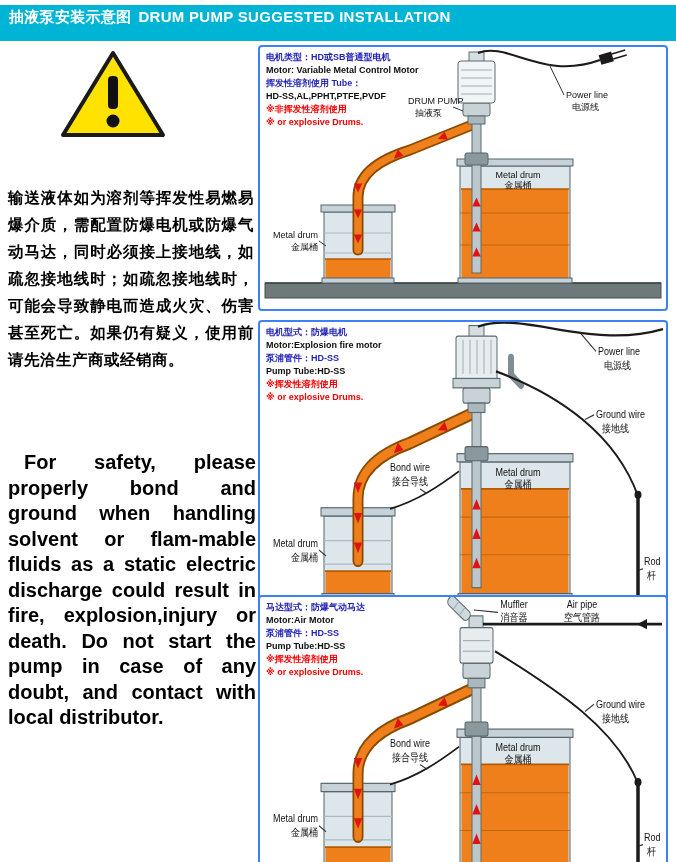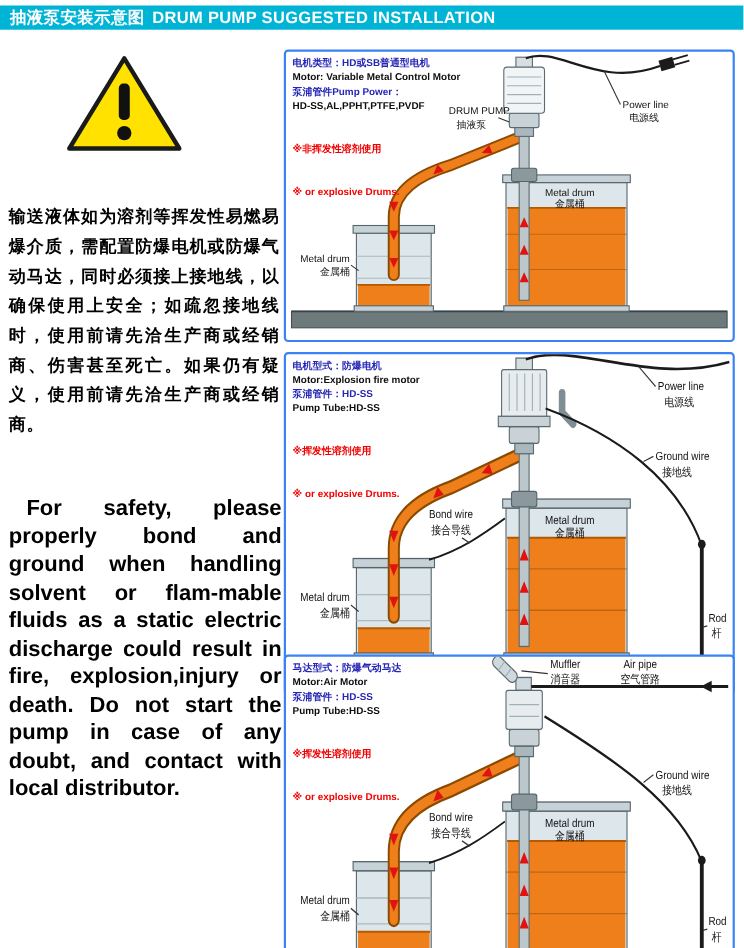--- a/index.html
+++ b/index.html
@@ -3,21 +3,21 @@
 <meta charset="utf-8">
 <style>
   * { box-sizing: border-box; }
   html, body { margin: 0; padding: 0; }
   body {
     width: 676px; height: 862px; position: relative; overflow: hidden;
     background: #ffffff;
     font-family: "Liberation Sans", "DejaVu Sans", sans-serif;
   }
   .header {
-    position: absolute; left: 0; top: 5px; width: 676px; height: 22px;
+    position: absolute; left: 0; top: 5px; width: 676px; height: 36px;
     background: #00b4d6; color: #ffffff; font-weight: bold; font-size: 15px;
     line-height: 24px; padding-left: 9px; letter-spacing: 0.3px; white-space: nowrap;
   }
   .header .en { margin-left: 7px; }
   .warn-icon { position: absolute; left: 57px; top: 46px; width: 112px; height: 96px; }
   .para-cn {
     position: absolute; left: 8px; top: 184px; width: 246px;
     font-size: 15.5px; line-height: 27px; font-weight: 600; color: #000;
     text-align: justify; letter-spacing: 0.5px;
   }
@@ -31,21 +31,21 @@
     border: 2px solid #3b82f6; border-radius: 4px; background: #fff;
   }
   #panel-1 { top: 45px;  height: 266px; }
   #panel-2 { top: 320px; height: 312px; }
   #panel-3 { top: 595px; height: 313px; }
   .diagram { position: absolute; left: 0; top: 0; width: 100%; height: 100%; }
   .info { position: absolute; left: 6px; top: 4px; z-index: 2; }
   .ln { font-size: 9px; line-height: 13px; font-weight: bold; white-space: nowrap; }
   .ln-cn  { color: #2526b6; }
   .ln-en  { color: #0e0e0e; }
-  .ln-warn{ color: #f20000; margin-top: 26px; }
+  .ln-warn{ color: #f20000; }
   .diagram text { font-size: 9px; fill: #121212; }
   .leader { stroke: #333; stroke-width: 1; }
 </style>
 </head>
 <body>
 
 <svg width="0" height="0" style="position:absolute" aria-hidden="true">
   <defs>
     <path id="arrD" d="M0,5.5 L-4.2,-3.5 L4.2,-3.5 Z" fill="#e01313"></path>
     <path id="arrU" d="M0,-5.5 L-4.2,3.5 L4.2,3.5 Z" fill="#e01313"></path>
@@ -121,28 +121,28 @@
 <div class="header">
   <span>抽液泵安装示意图</span><span class="en">DRUM PUMP SUGGESTED INSTALLATION</span>
 </div>
 
 <svg class="warn-icon" viewBox="0 0 112 96">
   <polygon points="56,7 106,89 6,89" fill="#ffe200" stroke="#1a1a1a" stroke-width="4" stroke-linejoin="round"></polygon>
   <rect x="51" y="30" width="10" height="33" rx="4" fill="#111"></rect>
   <circle cx="56" cy="75" r="6.5" fill="#111"></circle>
 </svg>
 
-<div class="para-cn">输送液体如为溶剂等挥发性易燃易爆介质，需配置防爆电机或防爆气动马达，同时必须接上接地线，以确保使用上安全；如疏忽接地线时，使用前请先洽生产商或经销商、伤害甚至死亡。如果仍有疑义，使用前请先洽生产商或经销商。</div>
+<div class="para-cn">输送液体如为溶剂等挥发性易燃易爆介质，需配置防爆电机或防爆气动马达，同时必须接上接地线，如疏忽接地线时；如疏忽接地线时，可能会导致静电而造成火灾、伤害甚至死亡。如果仍有疑义，使用前请先洽生产商或经销商。</div>
 <div class="para-en">For safety, please properly bond and ground when handling solvent or flam-mable fluids as a static electric discharge could result in fire, explosion,injury or death. Do not start the pump in case of any doubt, and contact with local distributor.</div>
 
 <div class="panel" id="panel-1">
   <div class="info">
     <div class="ln ln-cn">电机类型：HD或SB普通型电机</div>
     <div class="ln ln-en">Motor: Variable Metal Control Motor</div>
-    <div class="ln ln-cn">泵浦管件Pump Power：</div>
+    <div class="ln ln-cn">挥发性溶剂使用 Tube：</div>
     <div class="ln ln-en">HD-SS,AL,PPHT,PTFE,PVDF</div>
     <div class="ln ln-warn">※非挥发性溶剂使用</div>
     <div class="ln ln-warn">※ or explosive Drums.</div>
   </div>
   <svg class="diagram" viewBox="0 0 406 262" preserveAspectRatio="none">
     <use href="#d-floor"></use>
     <use href="#d-drumL"></use>
     <use href="#d-drumR"></use>
     <use href="#d-pipe"></use>
     <use href="#d-tube"></use>

